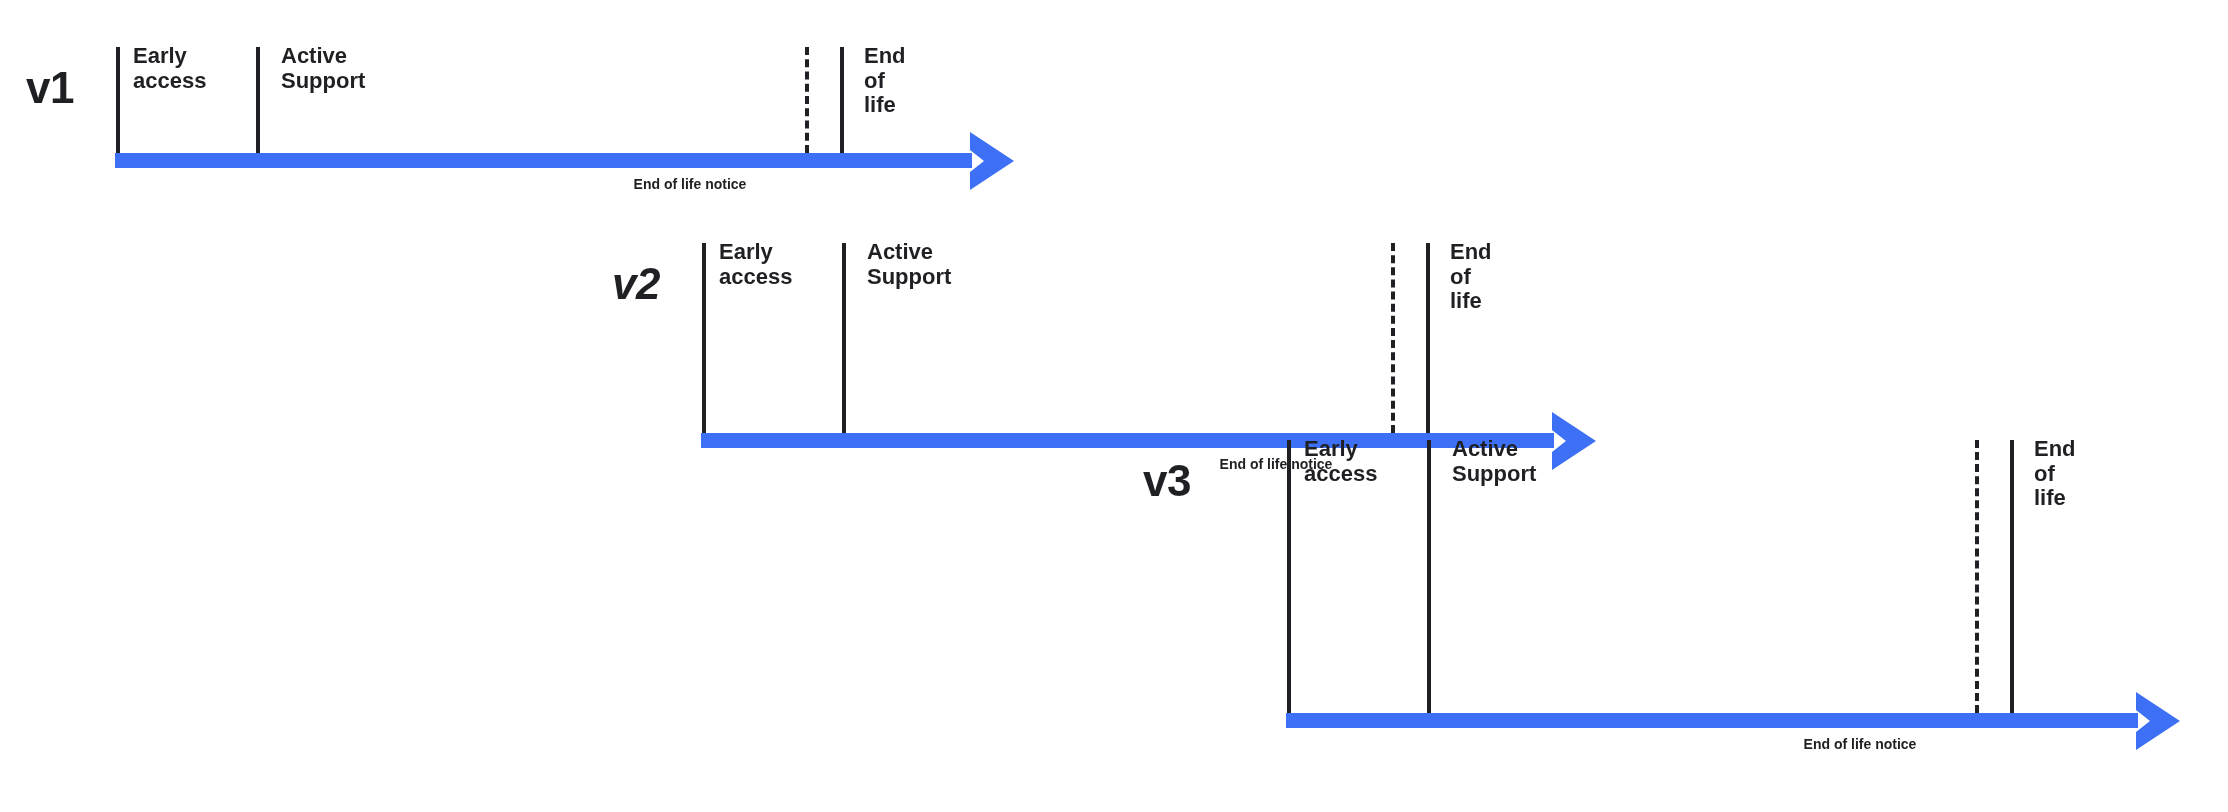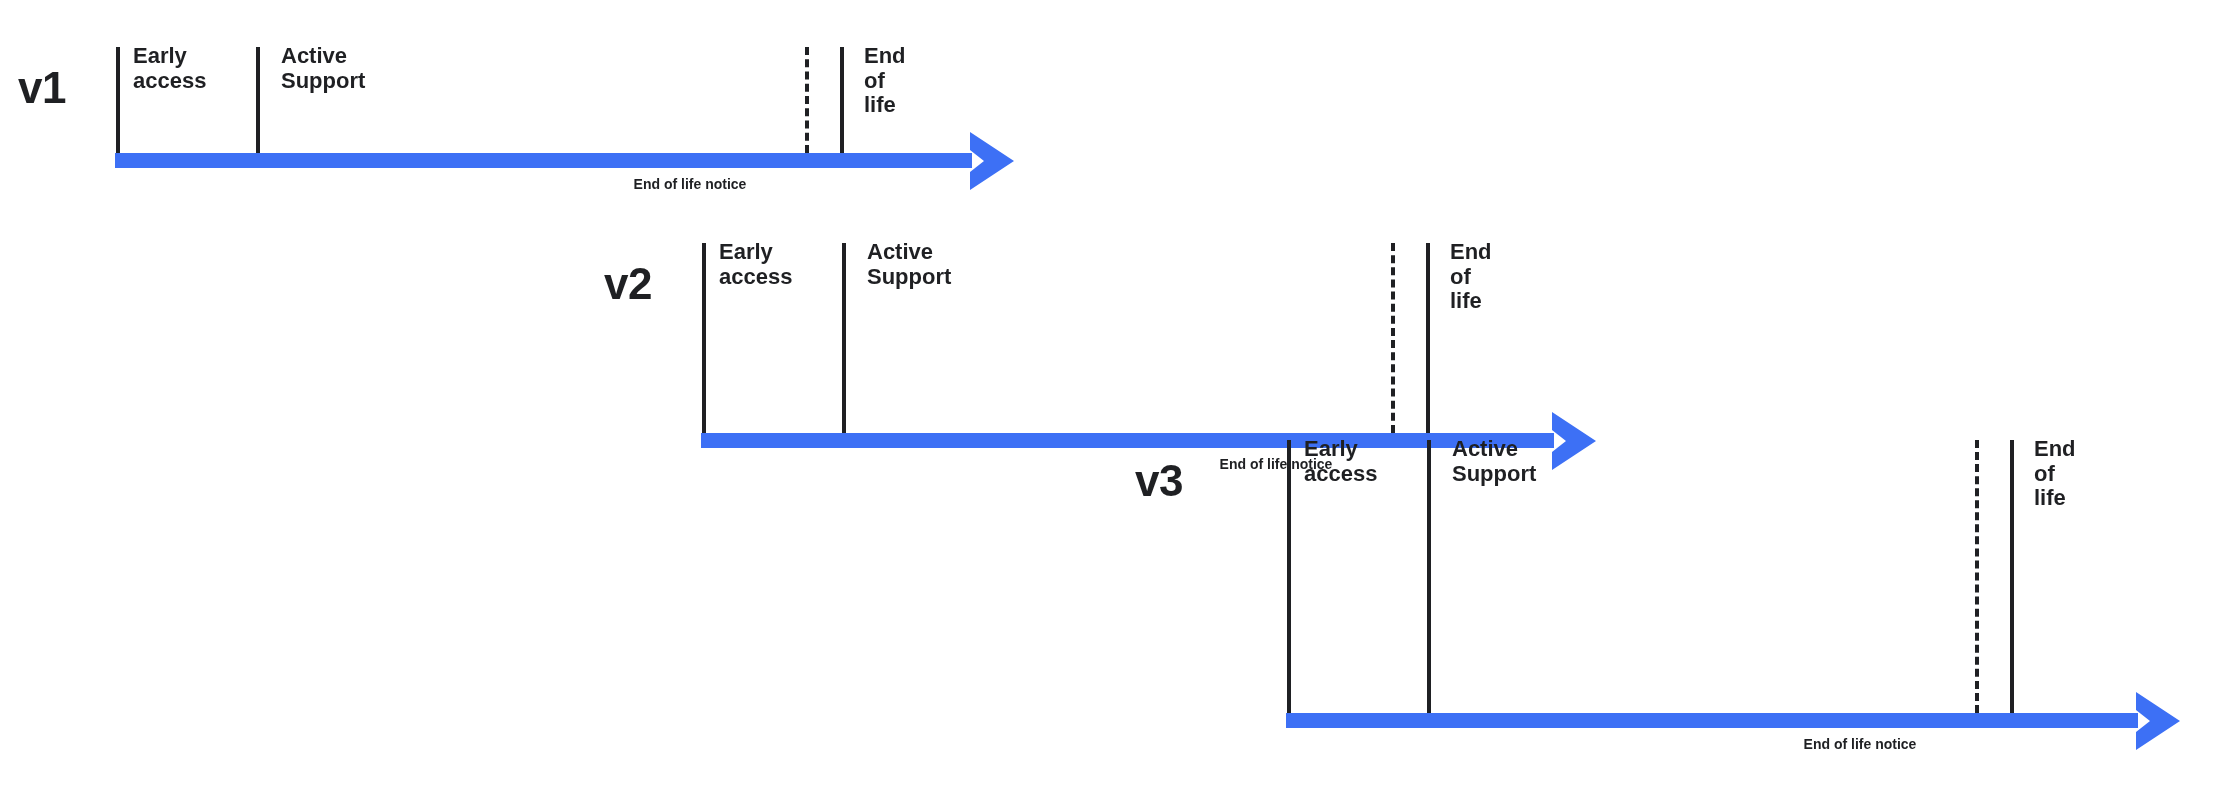--- a/index.html
+++ b/index.html
@@ -29,21 +29,21 @@
 
   
   .version-label {
     position: absolute;
     font-size: 44px;
     font-weight: 700;
     color: #1f2023;
     letter-spacing: -0.5px;
     line-height: 1;
     white-space: nowrap;
-    text-align: left;
+    text-align: center;
   }
 
   
   .divider {
     position: absolute;
     width: 4px;
     background: #1f2023;
   }
 
   
@@ -102,21 +102,21 @@
       <div class="phase-label" style="left: 864px; top: 44px;">End of life</div>
       <div class="bar-shaft" style="left: 115px; top: 153px; width: 857px; background: rgb(61, 112, 245);"></div>
       <div class="bar-head" style="left: 968px; top: 127.5px; width: 48px; height: 66px;">
         <svg width="48" height="66" viewBox="0 0 48 66">
           <path d="M2,4 L46,33 L2,62 L2,44 L16,33 L2,22 Z" fill="#3d70f5"></path>
         </svg>
       </div>
       <div class="notice-label" style="left: 490px; top: 176px; width: 400px;">End of life notice</div>
     </div>
     <div class="timeline">
-      <div class="version-label" style="left: 604px; top: 262px; width: 64px;">v2</div>
+      <div class="version-label" style="left: 604px; top: 262px; width: 64px; font-style: italic;">v2</div>
       <div class="divider" style="left: 702px; top: 243px; height: 190px;"></div>
       <div class="divider" style="left: 842px; top: 243px; height: 190px;"></div>
       <div class="divider" style="left: 1426px; top: 243px; height: 190px;"></div>
       <div class="divider-dashed" style="left: 1391px; top: 243px; height: 190px;"></div>
       <div class="phase-label" style="left: 719px; top: 240px;">Early
 access</div>
       <div class="phase-label" style="left: 867px; top: 240px;">Active Support</div>
       <div class="phase-label" style="left: 1450px; top: 240px;">End of life</div>
       <div class="bar-shaft" style="left: 701px; top: 433px; width: 853px; background: rgb(61, 112, 245);"></div>
       <div class="bar-head" style="left: 1550px; top: 407.5px; width: 48px; height: 66px;">

